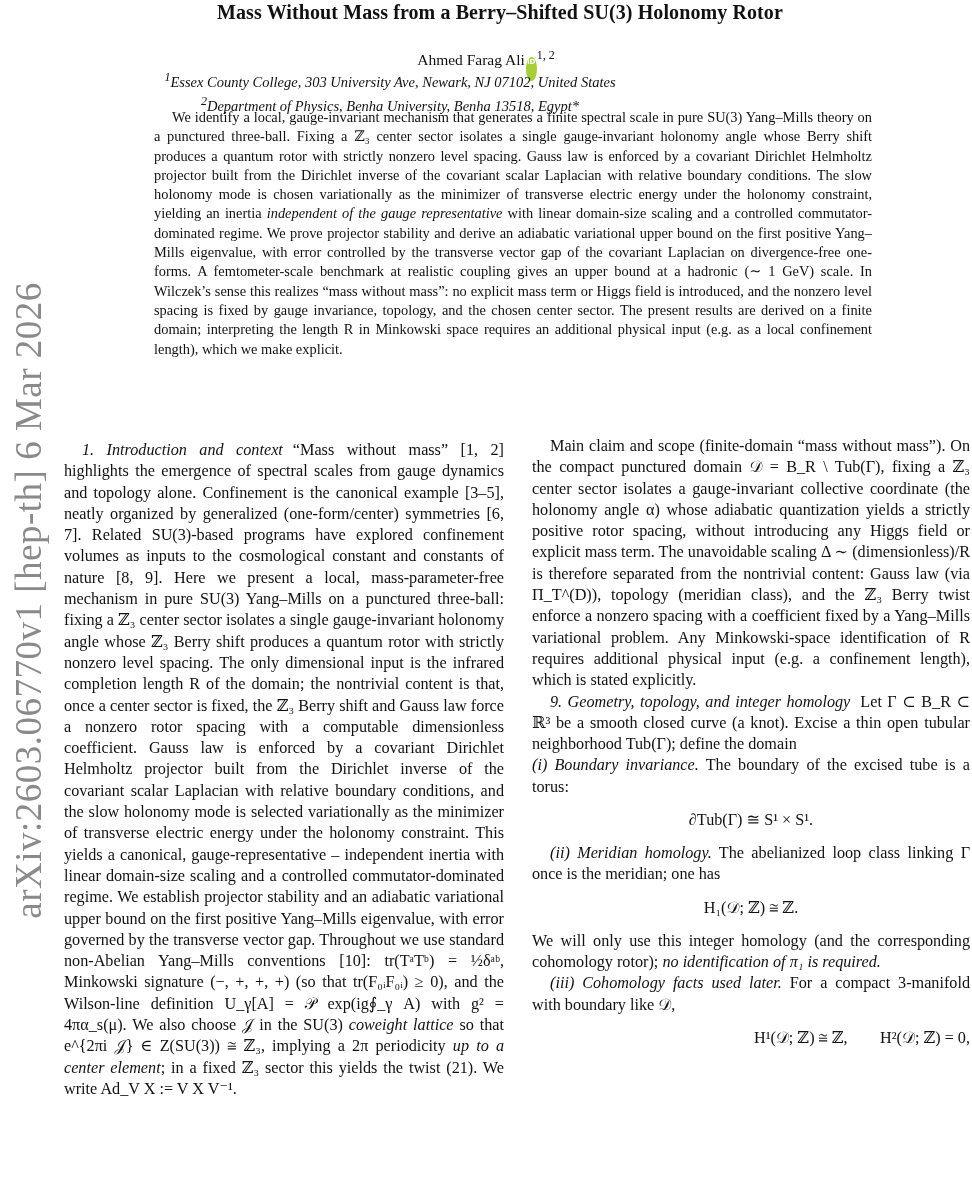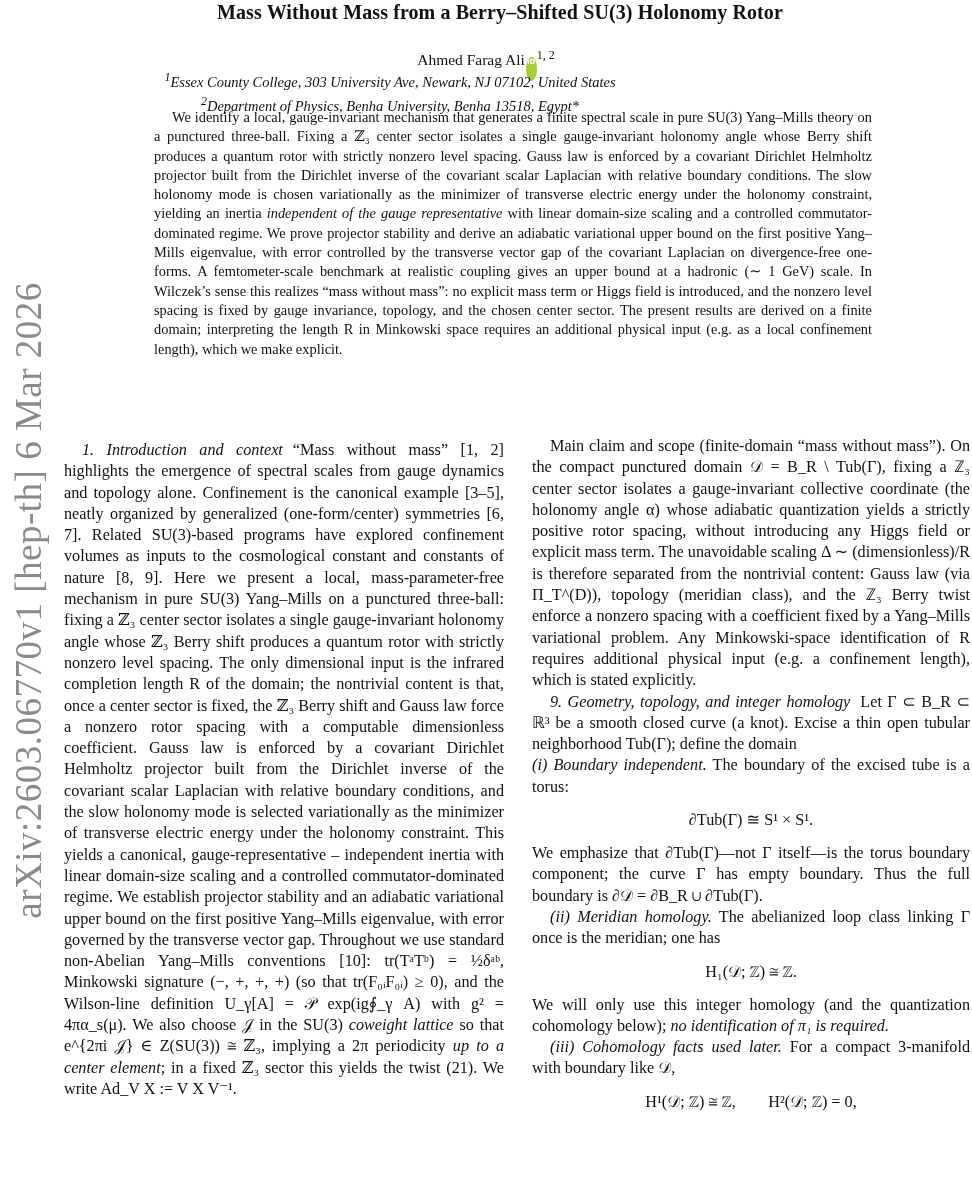--- a/index.html
+++ b/index.html
@@ -39,21 +39,21 @@
   .abstract {
     position: absolute; top: 108px; left: 154px; width: 718px;
     font-size: 14.4px; line-height: 19.3px; text-align: justify;
     text-indent: 18px;
   }
   .col {
     position: absolute; top: 440px; font-size: 16.2px; line-height: 21.3px;
     text-align: justify; hyphens: auto;
   }
   .col.left { left: 64px; width: 440px; }
-  .col.right { left: 532px; width: 438px; top: 436px; font-family: Liberation Serif, serif; }
+  .col.right { left: 532px; width: 438px; top: 436px; }
   .col p { margin: 0; text-indent: 18px; }
   .col p.noindent { text-indent: 0; }
   .it { font-style: italic; }
   .heading { font-style: italic; margin-right: 10px; margin-top: 36px; }
   .eq {
     text-align: center; font-size: 16.2px; line-height: 21px; margin: 12px 0 12px 0;
   }
 </style>
 </head>
 <body>
@@ -82,28 +82,27 @@
     <span class="heading">1. Introduction and context</span><span>“Mass without mass” [1, 2] highlights the emergence of spectral scales from gauge dynamics and topology alone. Confinement is the canonical example [3–5], neatly organized by generalized (one-form/center) symmetries [6, 7]. Related SU(3)-based programs have explored confinement volumes as inputs to the cosmological constant and constants of nature [8, 9]. Here we present a local, mass-parameter-free mechanism in pure SU(3) Yang–Mills on a punctured three-ball: fixing a ℤ₃ center sector isolates a single gauge-invariant holonomy angle whose ℤ₃ Berry shift produces a quantum rotor with strictly nonzero level spacing. The only dimensional input is the infrared completion length R of the domain; the nontrivial content is that, once a center sector is fixed, the ℤ₃ Berry shift and Gauss law force a nonzero rotor spacing with a computable dimensionless coefficient. Gauss law is enforced by a covariant Dirichlet Helmholtz projector built from the Dirichlet inverse of the covariant scalar Laplacian with relative boundary conditions, and the slow holonomy mode is selected variationally as the minimizer of transverse electric energy under the holonomy constraint. This yields a canonical, gauge-representative – independent inertia with linear domain-size scaling and a controlled commutator-dominated regime. We establish projector stability and an adiabatic variational upper bound on the first positive Yang–Mills eigenvalue, with error governed by the transverse vector gap. Throughout we use standard non-Abelian Yang–Mills conventions [10]: tr(TᵃTᵇ) = ½δᵃᵇ, Minkowski signature (−, +, +, +) (so that tr(F₀ᵢF₀ᵢ) ≥ 0), and the Wilson-line definition U_γ[A] = 𝒫 exp(ig∮_γ A) with g² = 4πα_s(μ). We also choose 𝒥 in the SU(3) </span><span class="it">coweight lattice</span><span> so that e^{2πi 𝒥} ∈ Z(SU(3)) ≅ ℤ₃, implying a 2π periodicity </span><span class="it">up to a center element</span><span>; in a fixed ℤ₃ sector this yields the twist (21). We write Ad_V X := V X V⁻¹.</span>
   </p>
 </div>
 
 <div class="col right">
   <p>Main claim and scope (finite-domain “mass without mass”). On the compact punctured domain 𝒟 = B_R \ Tub(Γ), fixing a ℤ₃ center sector isolates a gauge-invariant collective coordinate (the holonomy angle α) whose adiabatic quantization yields a strictly positive rotor spacing, without introducing any Higgs field or explicit mass term. The unavoidable scaling Δ ∼ (dimensionless)/R is therefore separated from the nontrivial content: Gauss law (via Π_T^(D)), topology (meridian class), and the ℤ₃ Berry twist enforce a nonzero spacing with a coefficient fixed by a Yang–Mills variational problem. Any Minkowski-space identification of R requires additional physical input (e.g. a confinement length), which is stated explicitly.</p>
   <p>
     <span class="heading">9. Geometry, topology, and integer homology</span><span>Let Γ ⊂ B_R ⊂ ℝ³ be a smooth closed curve (a knot). Excise a thin open tubular neighborhood Tub(Γ); define the domain</span>
   </p>
   <p class="noindent">
-    <span class="it">(i) Boundary independent.</span> <span>The boundary of the excised tube is a torus:</span>
+    <span class="it">(i) Boundary invariance.</span> <span>The boundary of the excised tube is a torus:</span>
   </p>
   <div class="eq">∂Tub(Γ)  ≅  S¹ × S¹.</div>
-  <p class="noindent">We emphasize that ∂Tub(Γ)—not Γ itself—is the torus boundary component; the curve Γ has empty boundary. Thus the full boundary is ∂𝒟 = ∂B_R ∪ ∂Tub(Γ).</p>
   <p>
     <span class="it">(ii) Meridian homology.</span> <span>The abelianized loop class linking Γ once is the meridian; one has</span>
   </p>
   <div class="eq">H₁(𝒟; ℤ) ≅ ℤ.</div>
   <p class="noindent">
-    <span>We will only use this integer homology (and the quantization cohomology below); </span><span class="it">no identification of π₁ is required.</span>
+    <span>We will only use this integer homology (and the corresponding cohomology rotor); </span><span class="it">no identification of π₁ is required.</span>
   </p>
   <p>
     <span class="it">(iii) Cohomology facts used later.</span> <span>For a compact 3-manifold with boundary like 𝒟,</span>
   </p>
-  <div class="eq" style="white-space: pre;">H¹(𝒟; ℤ) ≅ ℤ,        H²(𝒟; ℤ) = 0,</div>
+  <div class="eq" style="white-space: pre; text-align: right;">H¹(𝒟; ℤ) ≅ ℤ,        H²(𝒟; ℤ) = 0,</div>
 </div>
 
 </body></html>

